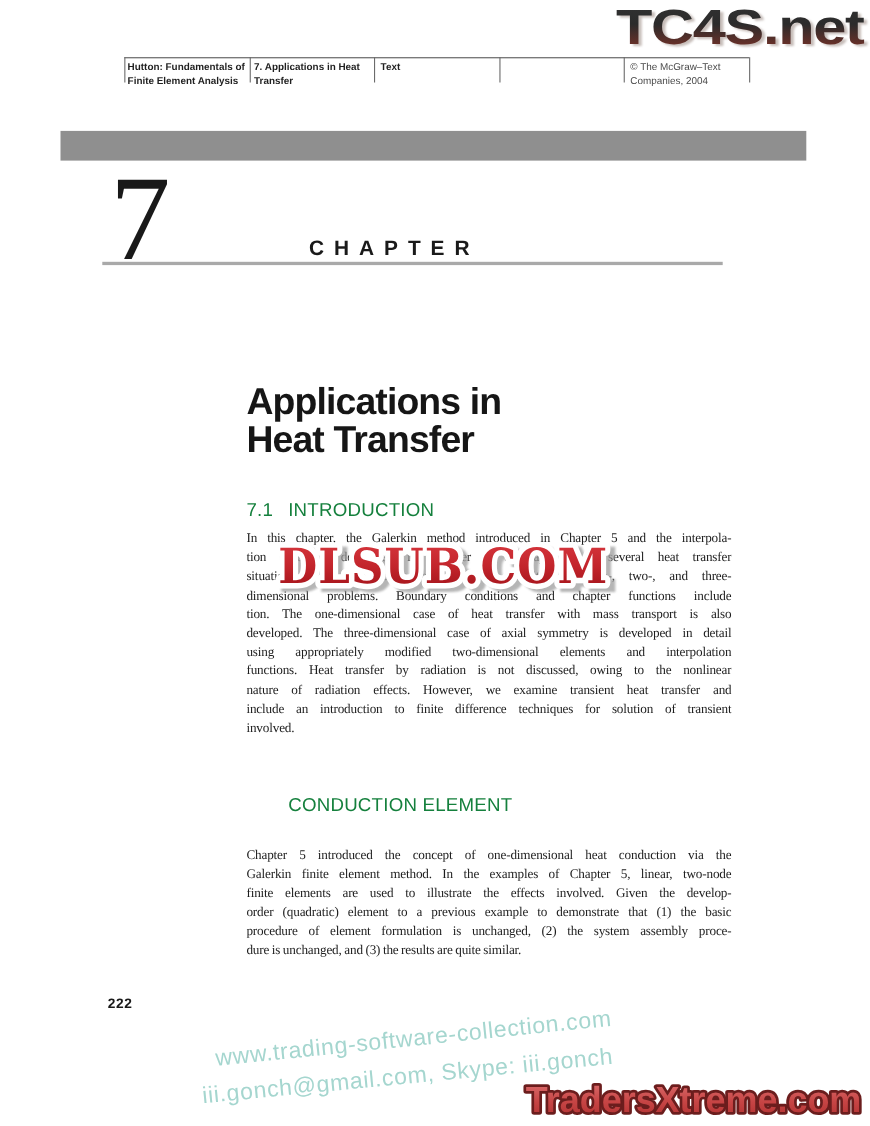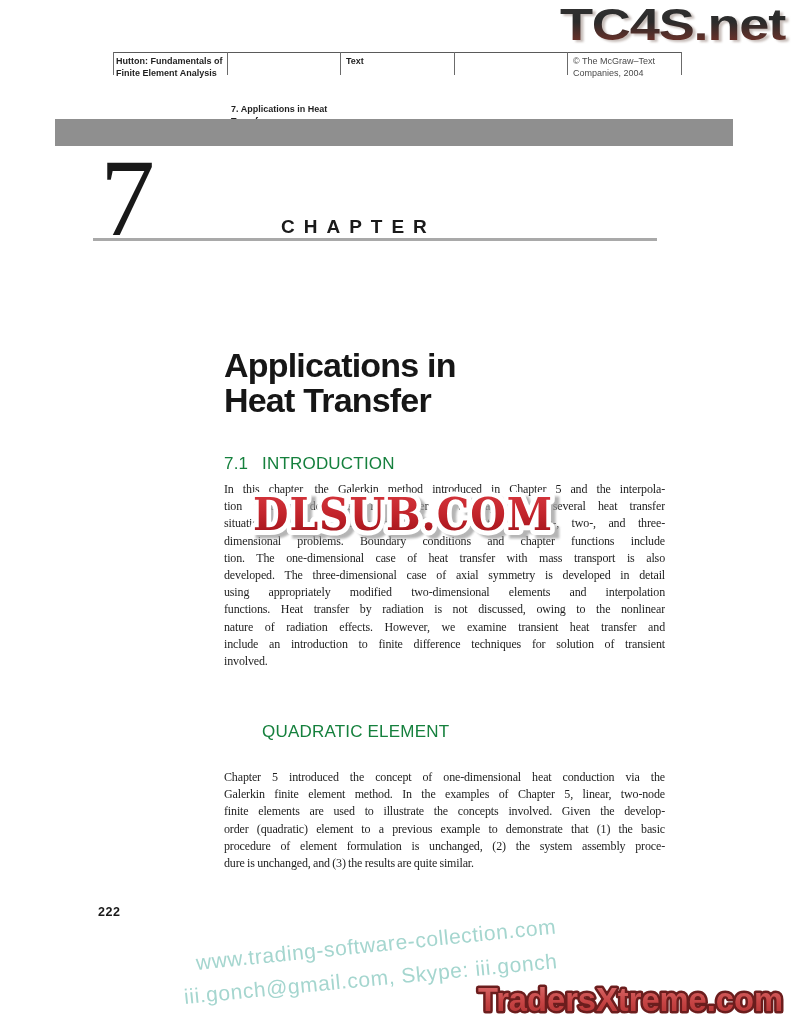--- a/index.html
+++ b/index.html
@@ -60,21 +60,21 @@
   <div class="hdr-tick" style="left:227px;"></div>
   <div class="hdr-tick" style="left:340px;"></div>
   <div class="hdr-tick" style="left:454px;"></div>
   <div class="hdr-tick" style="left:567px;"></div>
   <div class="hdr-tick" style="left:681px;"></div>
 
   <div class="hdr-col" style="left:116px;">
     <div>Hutton: Fundamentals of</div>
     <div>Finite Element Analysis</div>
   </div>
-  <div class="hdr-col" style="left:231px;margin-top:48px;">
+  <div class="hdr-col" style="left:231px;">
     <div>7. Applications in Heat</div>
     <div>Transfer</div>
   </div>
   <div class="hdr-col" style="left:346px;">
     <div>Text</div>
   </div>
   <div class="hdr-col light" style="left:573px;">
     <div>© The McGraw–Text</div>
     <div>Companies, 2004</div>
   </div>
@@ -101,27 +101,27 @@
     <div class="tline">tion. The one-dimensional case of heat transfer with mass transport is also</div>
     <div class="tline">developed. The three-dimensional case of axial symmetry is developed in detail</div>
     <div class="tline">using appropriately modified two-dimensional elements and interpolation</div>
     <div class="tline">functions. Heat transfer by radiation is not discussed, owing to the nonlinear</div>
     <div class="tline">nature of radiation effects. However, we examine transient heat transfer and</div>
     <div class="tline">include an introduction to finite difference techniques for solution of transient</div>
     <div class="tline last">involved.</div>
   </div>
 
   <div class="sec-head" style="top:722px;">
-    <div class="indent">QUADRATIC ELEMENT</div>
+    <div class="indent">CONDUCTION ELEMENT</div>
   </div>
 
   <div class="para" style="top:769px;">
     <div class="tline">Chapter 5 introduced the concept of one-dimensional heat conduction via the</div>
     <div class="tline">Galerkin finite element method. In the examples of Chapter 5, linear, two-node</div>
-    <div class="tline">finite elements are used to illustrate the concepts involved. Given the develop-</div>
+    <div class="tline">finite elements are used to illustrate the effects involved. Given the develop-</div>
     <div class="tline">order (quadratic) element to a previous example to demonstrate that (1) the basic</div>
     <div class="tline">procedure of element formulation is unchanged, (2) the system assembly proce-</div>
     <div class="tline last">dure is unchanged, and (3) the results are quite similar.</div>
   </div>
 
   <div class="page-num">222</div>
 
   <svg id="wm-tc4s" class="wm-svg" width="240" height="50">
     <defs>
       <linearGradient id="tcgrad" x1="0" y1="0" x2="0" y2="1">

